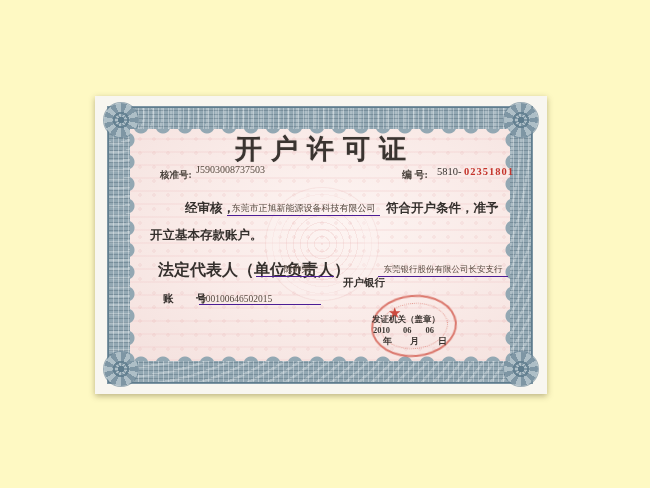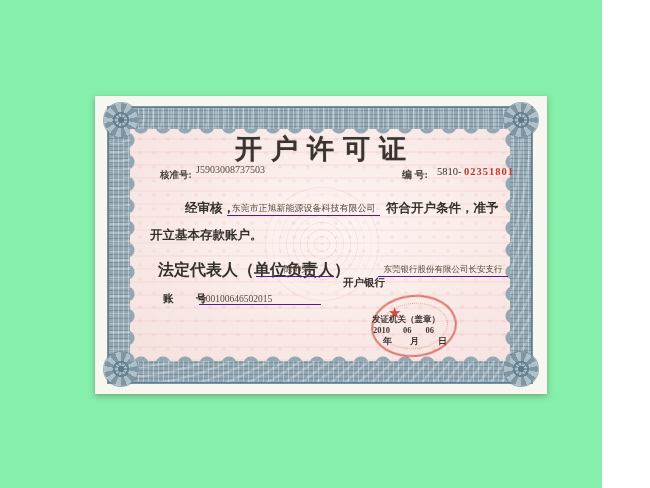--- a/index.html
+++ b/index.html
@@ -1,19 +1,19 @@
 <!DOCTYPE html>
 <html><head>
 <meta charset="utf-8">
 <style>
   html,body{margin:0;padding:0;}
   .scene{
     position:relative;
-    width:602px;height:488px;
-    background:#86efac;
+    width:650px;height:488px;
+    background:#fef9c3;
     overflow:hidden;
     font-family:"Liberation Serif","DejaVu Serif",serif;
   }
   .paper{
     position:absolute;left:95px;top:96px;width:452px;height:298px;
     background:#f8f6f0;
     box-shadow:0 2px 6px rgba(60,45,15,.35);
   }
   
   .band{

